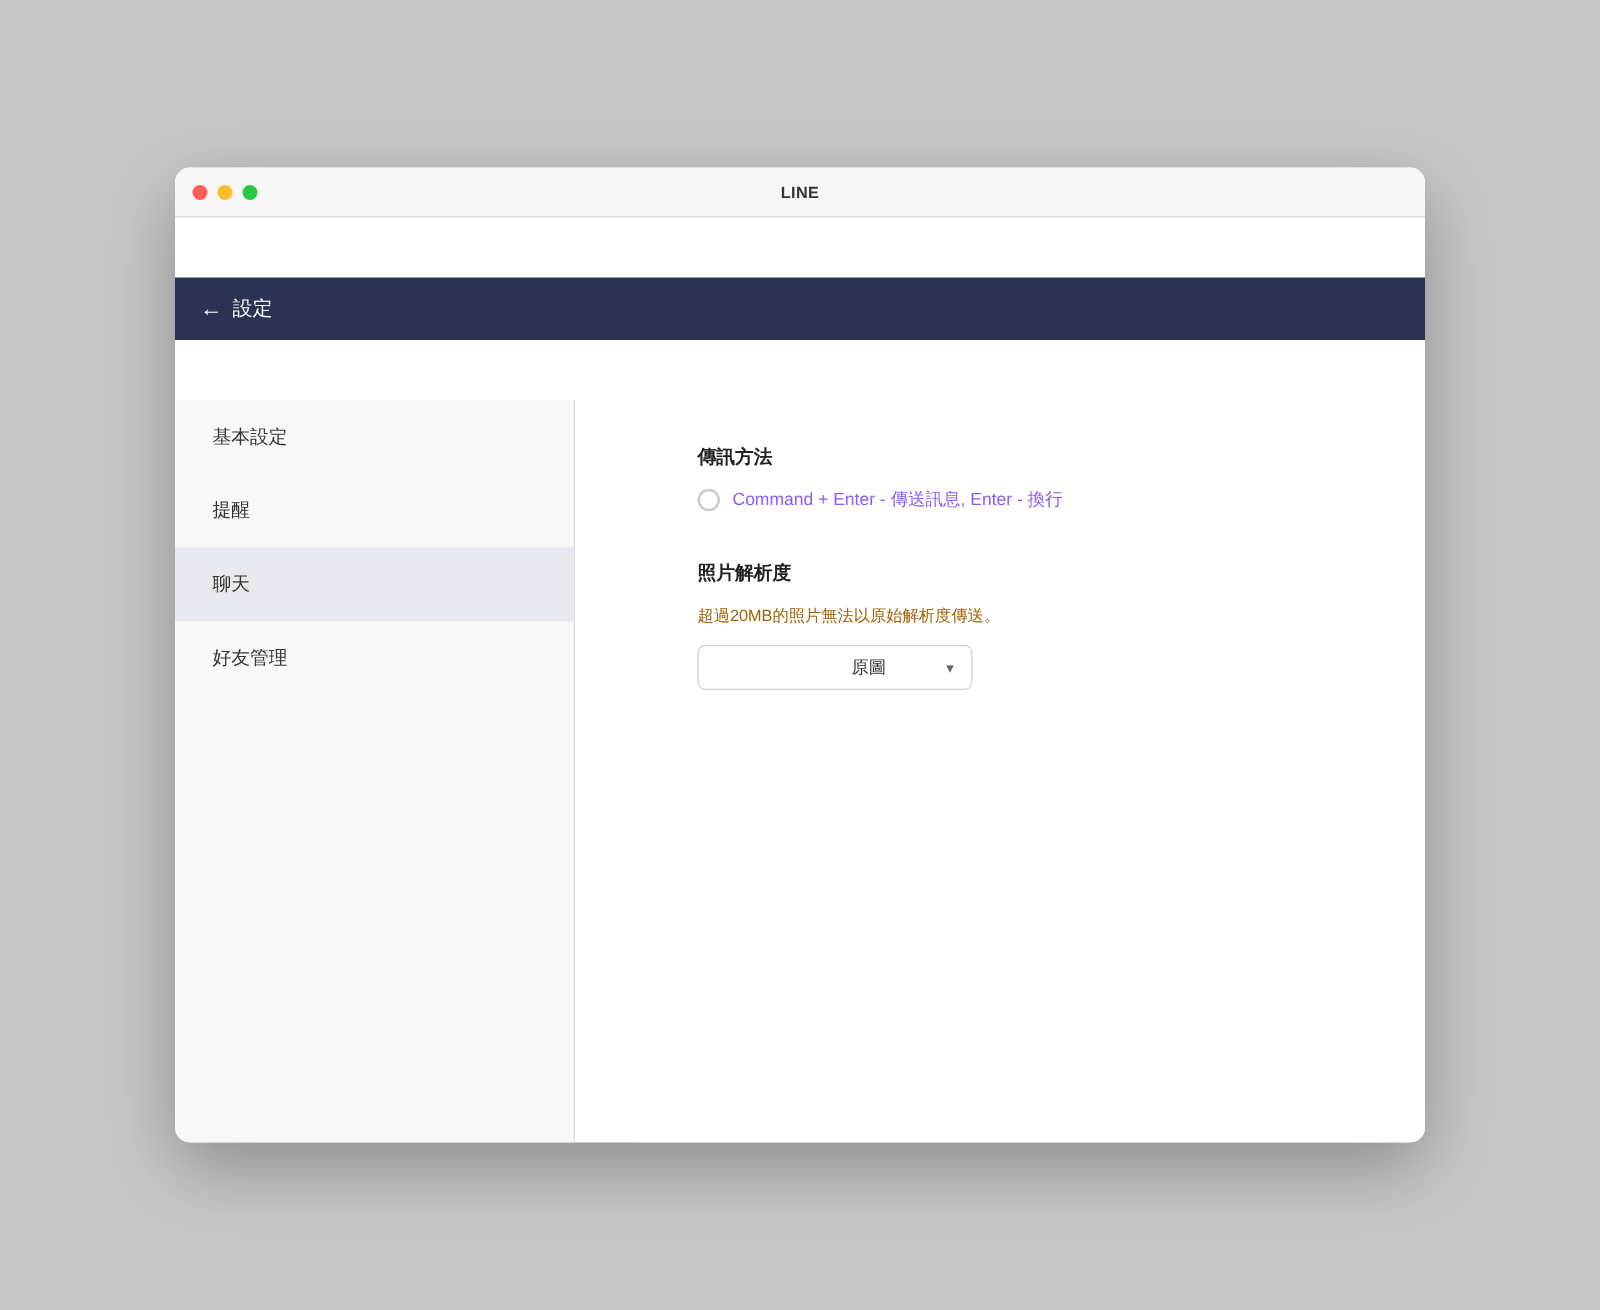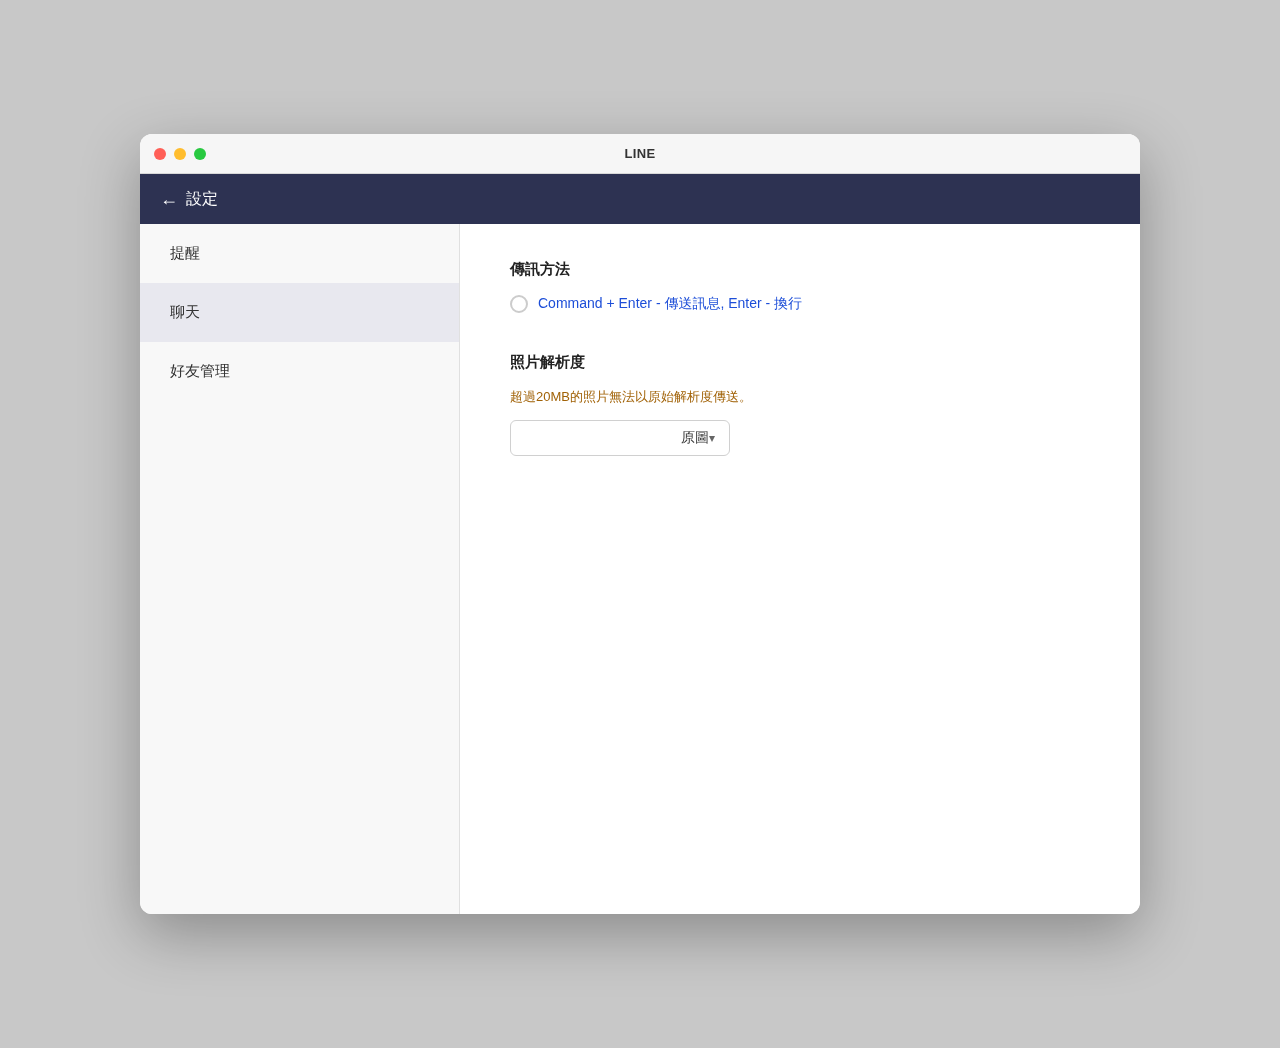--- a/index.html
+++ b/index.html
@@ -1,18 +1,19 @@
 <!DOCTYPE html>
 <html><head>
   <meta charset="utf-8">
   <style>
     * {
       box-sizing: border-box;
       margin: 0;
       padding: 0;
+      gap: 48px;
     }
 
     body {
       background: #c8c8c8;
       display: flex;
       justify-content: center;
       align-items: center;
       min-height: 100vh;
       font-family: -apple-system, BlinkMacSystemFont, "PingFang TC", "Helvetica Neue", sans-serif;
     }
@@ -166,21 +167,21 @@
       border-radius: 50%;
       background: #00c300;
     }
 
     .radio-label {
       font-size: 14px;
       color: #333;
     }
 
     .radio-label.disabled {
-      color: #1d4ed8;
+      color: #8b5cf6;
     }
 
     .section-description {
       font-size: 13px;
       color: #a16207;
       margin-bottom: 14px;
     }
 
     .dropdown-select {
       display: flex;
@@ -218,20 +219,23 @@
   <div class="settings-header">
     <div class="back-button">
       <span class="back-arrow">←</span>
       <span>設定</span>
     </div>
   </div>
 
   <div class="main-content">
 
     <div class="sidebar">
+      <div class="sidebar-item">
+        <span>基本設定</span>
+      </div>
       <div class="sidebar-item">
         <span>提醒</span>
       </div>
       <div class="sidebar-item active">
         <span>聊天</span>
       </div>
       <div class="sidebar-item">
         <span>好友管理</span>
       </div>
     </div>

